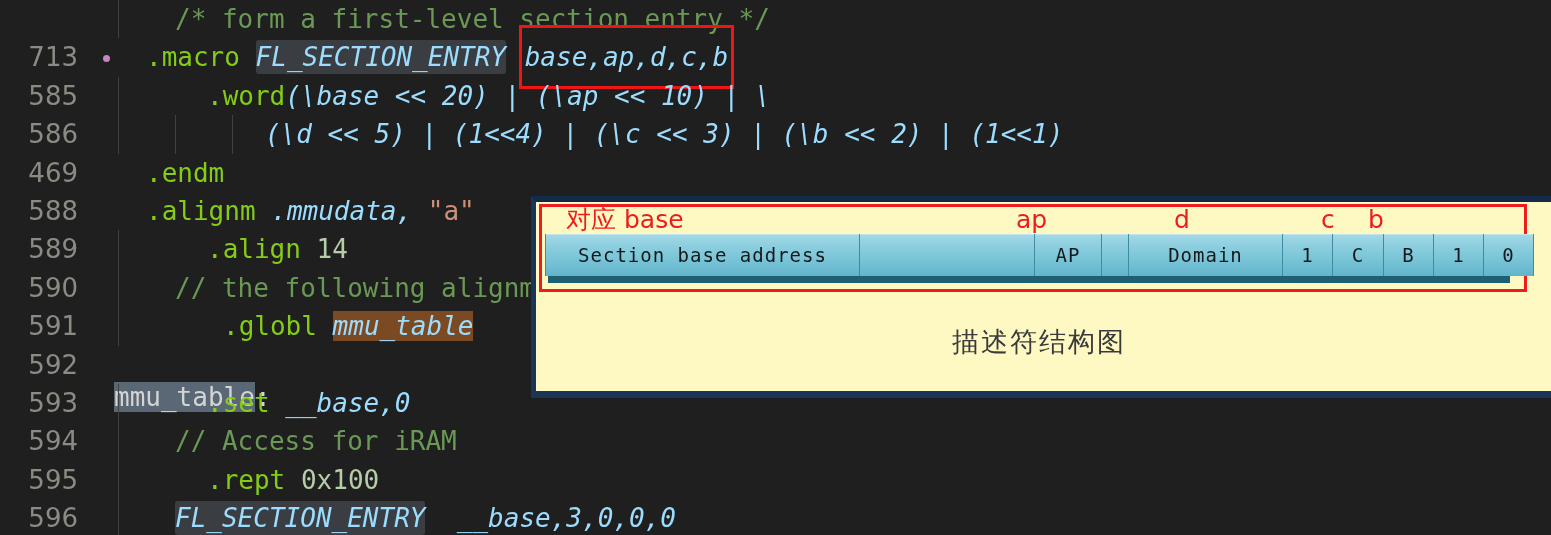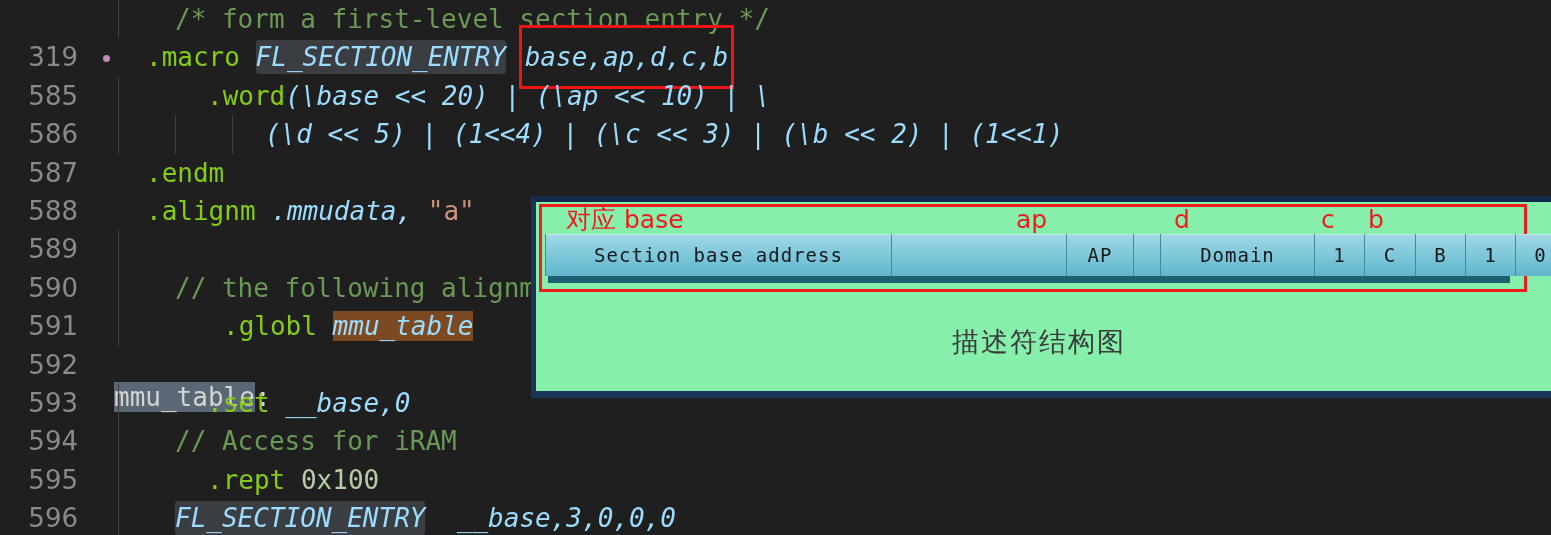--- a/index.html
+++ b/index.html
@@ -97,21 +97,21 @@
     background: #ffffff;
     border-top: 6px solid #132a4a;
     border-left: 5px solid #1b3557;
     border-bottom: 7px solid #1b3557;
     box-sizing: border-box;
   }
   .overlay-inner {
     position: relative;
     width: 100%;
     height: 100%;
-    background: #86efac;
+    background: #fef9c3;
   }
 
   .red-frame {
     position: absolute;
     left: 3px;
     top: 2px;
     width: 988px;
     height: 88px;
     border: 3px solid #ee1c1c;
     box-sizing: border-box;
@@ -173,58 +173,59 @@
   }
 </style>
 </head>
 <body>
 
 <div id="root">
 
   <div class="code-area">
 
     <div class="code-line" style="top:0px;position:absolute;width:100%;">
-      <span class="lineno">319</span>
+      <span class="lineno">713</span>
       <span class="guide" style="left:118px;"></span>
       <span class="code-text" style="left:175px;"><span class="t-comment">/* form a first-level section entry */</span></span>
     </div>
 
     <div class="code-line" style="top:38.4px;position:absolute;width:100%;">
       <span class="lineno">585</span>
       <span class="bp-dot"></span>
       <span class="code-text" style="left:114px;"><span class="t-keyword">.macro</span><span class="t-punct"> </span><span class="t-ident sel-word">FL_SECTION_ENTRY</span><span class="t-punct"> </span><span class="t-ident redbox">base,ap,d,c,b</span></span>
     </div>
 
     <div class="code-line" style="top:76.8px;position:absolute;width:100%;">
       <span class="lineno">586</span>
       <span class="guide" style="left:118px;"></span>
       <span class="code-text" style="left:175px;"><span class="t-keyword">.word</span><span class="t-ident">(\base &lt;&lt; 20) | (\ap &lt;&lt; 10) | \</span></span>
     </div>
 
     <div class="code-line" style="top:115.2px;position:absolute;width:100%;">
-      <span class="lineno">587</span>
+      <span class="lineno">469</span>
       <span class="guide" style="left:118px;"></span>
       <span class="guide" style="left:175px;"></span>
       <span class="guide" style="left:232px;"></span>
       <span class="code-text" style="left:265px;"><span class="t-ident">(\d &lt;&lt; 5) | (1&lt;&lt;4) | (\c &lt;&lt; 3) | (\b &lt;&lt; 2) | (1&lt;&lt;1)</span></span>
     </div>
 
     <div class="code-line" style="top:153.6px;position:absolute;width:100%;">
       <span class="lineno">588</span>
       <span class="code-text" style="left:114px;"><span class="t-keyword">.endm</span></span>
     </div>
 
     <div class="code-line" style="top:192px;position:absolute;width:100%;">
       <span class="lineno">589</span>
       <span class="code-text" style="left:114px;"><span class="t-keyword">.alignm</span><span class="t-punct"> </span><span class="t-ident">.mmudata,</span><span class="t-punct"> </span><span class="t-str">"a"</span></span>
     </div>
 
     <div class="code-line" style="top:230.4px;position:absolute;width:100%;">
       <span class="lineno">590</span>
       <span class="guide" style="left:118px;"></span>
+      <span class="code-text" style="left:175px;"><span class="t-keyword">.align</span><span class="t-punct"> </span><span class="t-num">14</span></span>
     </div>
 
     <div class="code-line" style="top:268.8px;position:absolute;width:100%;">
       <span class="lineno">591</span>
       <span class="guide" style="left:118px;"></span>
       <span class="code-text" style="left:175px;"><span class="t-comment">// the following alignm</span></span>
     </div>
 
     <div class="code-line" style="top:307.2px;position:absolute;width:100%;">
       <span class="lineno">592</span>
@@ -268,21 +269,21 @@
 
       <div class="red-frame"></div>
 
       <span class="red-label" style="left:30px;">对应 base</span>
       <span class="red-label" style="left:480px;">ap</span>
       <span class="red-label" style="left:638px;">d</span>
       <span class="red-label" style="left:785px;">c</span>
       <span class="red-label" style="left:832px;">b</span>
 
       <div class="diagram-row">
-        <div class="cell" style="width:347px;">
+        <div class="cell" style="width:315px;">
             <span>Section base address</span>
           </div>
         <div class="cell" style="width:175px;">
             <span></span>
           </div>
         <div class="cell" style="width:67px;">
             <span>AP</span>
           </div>
         <div class="cell" style="width:27px;">
             <span></span>

